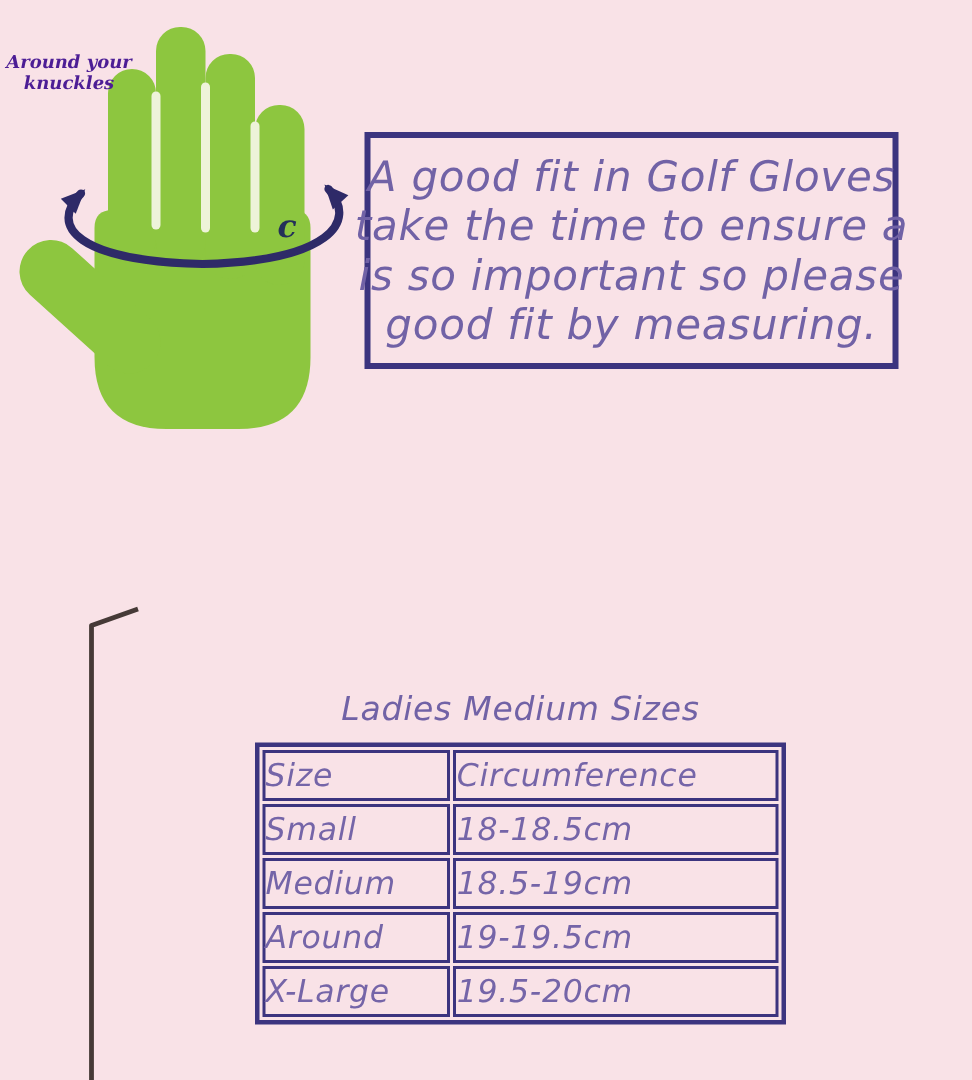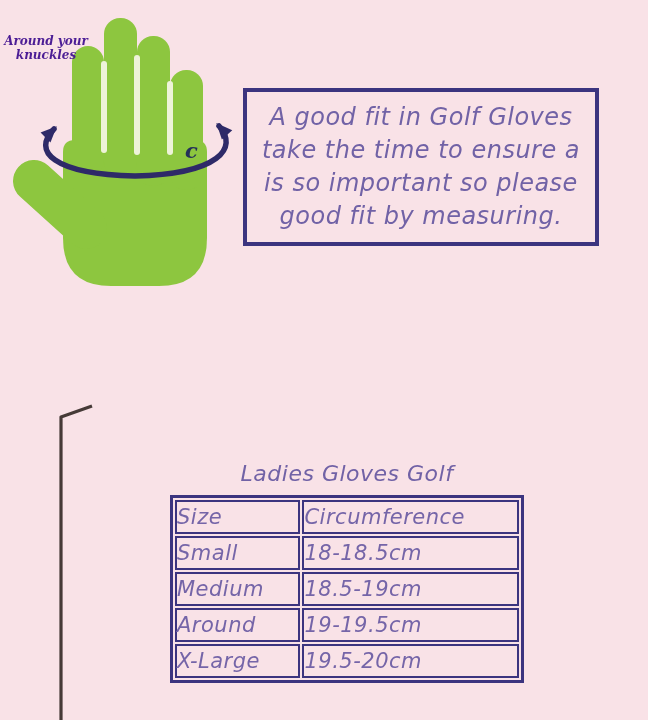--- a/index.html
+++ b/index.html
@@ -29,21 +29,21 @@
   .info-box {
     position: absolute; left: 243px; top: 88px;
     width: 356px; height: 158px;
     border: 4px solid #3c347f;
     display: flex; flex-direction: column;
     justify-content: center; align-items: center;
     text-align: center;
   }
   .info-box .line {
     font-style: italic;
-    font-size: 24px; line-height: 33px;
+    font-size: 28px; line-height: 33px;
     color: #7162a6;
     letter-spacing: 0.5px;
     white-space: nowrap;
   }
   
   .club-svg { position: absolute; left: 0; top: 0; pointer-events: none; }
   
   .table-wrap {
     position: absolute; left: 170px; top: 461px; width: 354px;
   }
@@ -114,21 +114,21 @@
     <div class="line">take the time to ensure a</div>
     <div class="line">is so important so please</div>
     <div class="line">good fit by measuring.</div>
   </div>
 
   <svg class="club-svg" width="648" height="720" viewBox="0 0 648 720">
     <polyline points="92,406 61,417 61,720" fill="none" stroke="#463a37" stroke-width="3.2" stroke-linejoin="round"></polyline>
   </svg>
 
   <div class="table-wrap">
-    <div class="table-title">Ladies Gloves Golf</div>
+    <div class="table-title">Ladies Medium Sizes</div>
     <table class="sizes">
       <tbody>
         <tr>
           <td class="col-size">Size</td>
           <td class="col-circ">Circumference</td>
         </tr>
         <tr>
           <td class="col-size">Small</td>
           <td class="col-circ">18-18.5cm</td>
         </tr>

